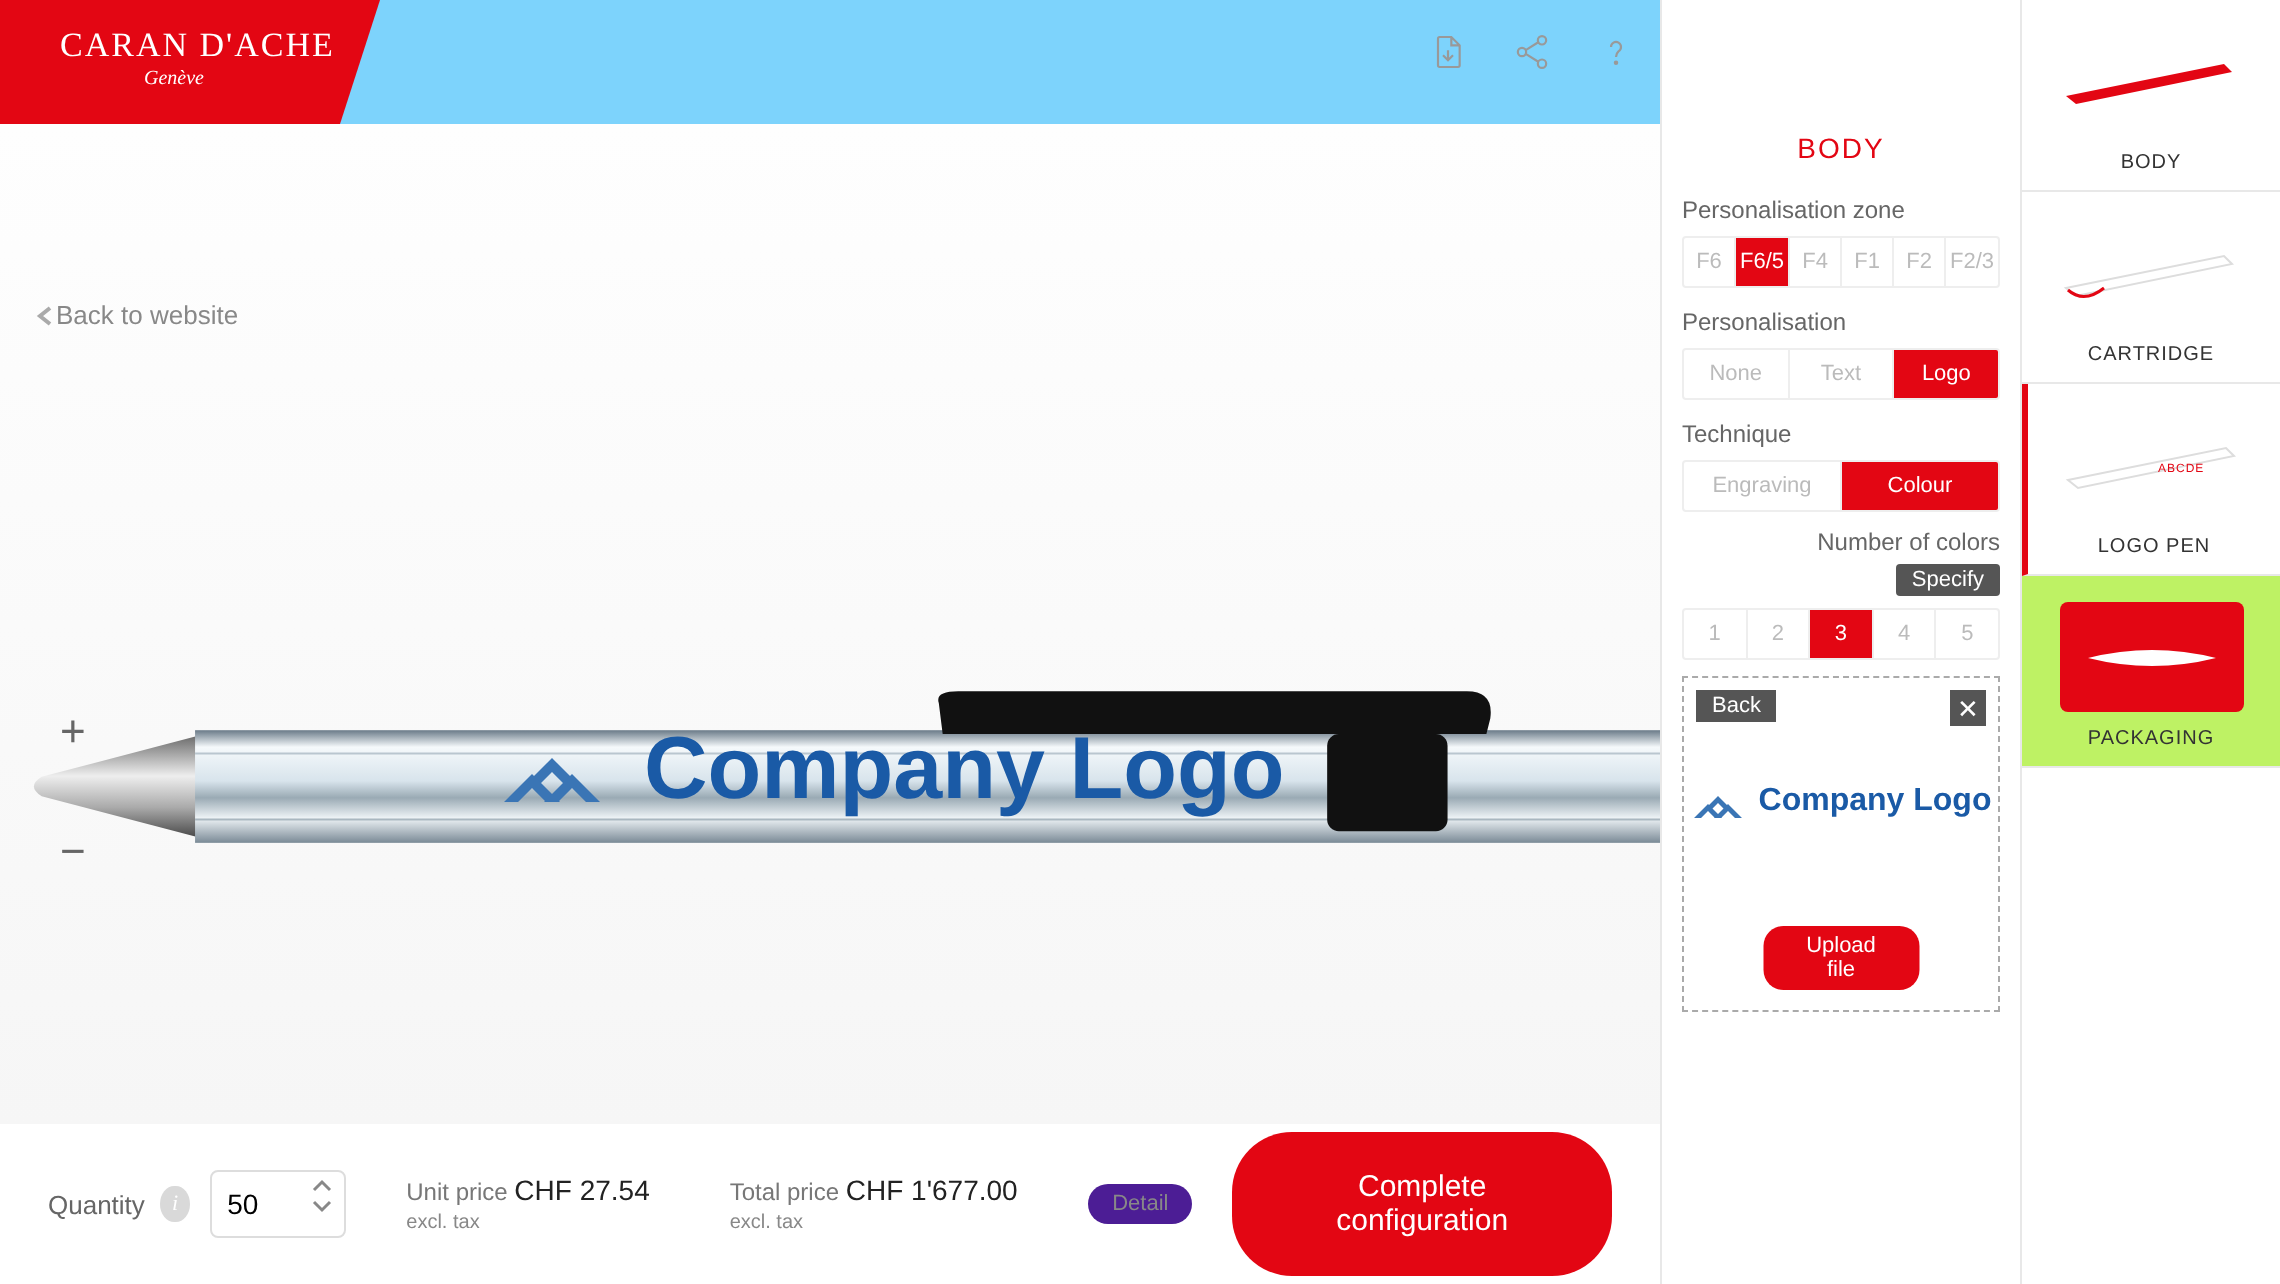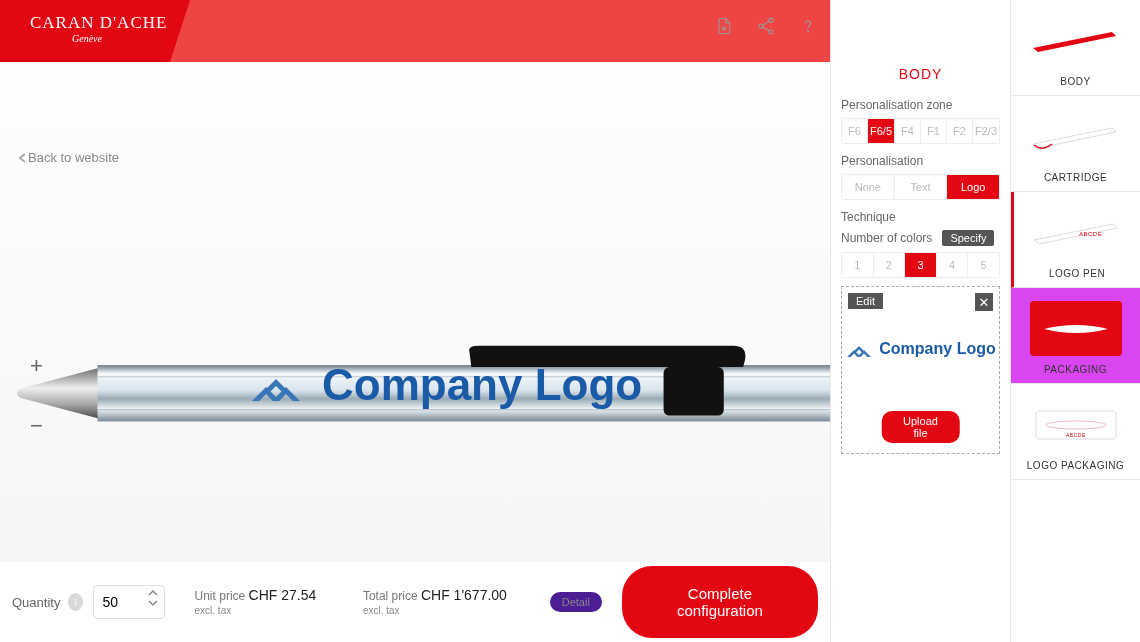--- a/index.html
+++ b/index.html
@@ -12,21 +12,21 @@
     overflow: hidden;
     background: #fff;
     position: relative;
   }
   
   .header {
     position: absolute;
     top: 0; left: 0;
     width: 830px;
     height: 62px;
-    background: #ef4444;
+    background: #7dd3fc;
   }
   .logo {
     position: absolute;
     top: 0; left: 0;
     width: 200px; height: 62px;
   }
   .logo svg { display: block; }
   .header-icons {
     position: absolute;
     top: 16px; right: 12px;
@@ -88,21 +88,21 @@
   }
 
   
   .bottom-bar {
     position: absolute;
     bottom: 0; left: 0;
     width: 830px; height: 80px;
     background: #fff;
     display: flex;
     align-items: center;
-    padding: 0 12px;
+    padding: 0 24px;
   }
   .qty-label { color: #666; margin-right: 8px; }
   .info-icon {
     width: 18px; height: 18px;
     border-radius: 50%;
     background: #d9d9d9;
     color: #fff;
     font-size: 11px;
     font-style: italic;
     font-family: Georgia, serif;
@@ -202,21 +202,21 @@
   }
   .option-row.half .opt { flex: 1; }
   .specify-badge {
     background: #555;
     color: #fff;
     font-size: 11px;
     padding: 2px 8px;
     border-radius: 2px;
     margin-left: 6px;
   }
-  .colors-row { display: flex; align-items: center; gap: 4px; margin-bottom: 6px;}
+  .colors-row { display: flex; align-items: flex-end; gap: 4px; margin-bottom: 6px; flex-direction: column;}
   .colors-label { font-size: 12px; color: #666; }
   .logo-box {
     border: 1px dashed #aaa;
     position: relative;
     height: 168px;
     display: flex;
     flex-direction: column;
     align-items: center;
   }
   .logo-box .edit-tag {
@@ -414,35 +414,39 @@
   </div>
 
   <div class="section-label">Personalisation</div>
   <div class="option-row">
     <div class="opt">None</div>
     <div class="opt">Text</div>
     <div class="opt active">Logo</div>
   </div>
 
   <div class="section-label">Technique</div>
+  <div class="option-row half">
+    <div class="opt">Engraving</div>
+    <div class="opt active">Colour</div>
+  </div>
 
   <div class="colors-row">
     <span class="colors-label">Number of colors</span>
     <span class="specify-badge">Specify</span>
   </div>
   <div class="option-row">
     <div class="opt">1</div>
     <div class="opt">2</div>
     <div class="opt active">3</div>
     <div class="opt">4</div>
     <div class="opt">5</div>
   </div>
 
   <div class="logo-box">
-    <span class="edit-tag">Edit</span>
+    <span class="edit-tag">Back</span>
     <span class="close-x">✕</span>
     <div class="preview-logo">
       <svg class="mark" viewBox="0 0 56 36">
         <path d="M14 26 L28 12 L42 26 L35 26 L28 19 L21 26 Z" fill="#3a75b5"></path>
         <path d="M4 34 L18 20 L32 34 L25 34 L18 27 L11 34 Z" fill="#3a75b5"></path>
         <path d="M24 34 L38 20 L52 34 L45 34 L38 27 L31 34 Z" fill="#3a75b5"></path>
       </svg>
       <span class="txt">Company Logo</span>
     </div>
     <button class="upload-btn">Upload file</button>
@@ -469,31 +473,21 @@
   </div>
   <div class="rail-item active">
     <div class="thumb">
       <svg width="92" height="30" viewBox="0 0 92 30">
           <path d="M3 22 L82 6 L86 10 L8 26 Z" fill="none" stroke="#ddd"></path>
           <text x="48" y="18" font-size="6" fill="#e30613">ABCDE</text>
         </svg>
     </div>
     <span>LOGO PEN</span>
   </div>
-  <div class="rail-item" style="background:#d946ef">
+  <div class="rail-item" style="background:#bef264">
     <div class="thumb" style="background:#e30613;border-radius:4px">
       <svg width="72" height="20" viewBox="0 0 72 20">
           <path d="M4 10 Q36 2 68 10 Q36 18 4 10 Z" fill="#fff"></path>
         </svg>
     </div>
     <span>PACKAGING</span>
   </div>
-  <div class="rail-item">
-    <div class="thumb">
-      <svg width="92" height="40" viewBox="0 0 92 40">
-          <rect x="6" y="6" width="80" height="28" rx="3" fill="none" stroke="#ddd"></rect>
-          <ellipse cx="46" cy="20" rx="30" ry="4" fill="none" stroke="#e8bdbd"></ellipse>
-          <text x="36" y="32" font-size="5" fill="#e30613">ABCDE</text>
-        </svg>
-    </div>
-    <span>LOGO PACKAGING</span>
-  </div>
 </div>
 
 </body></html>

